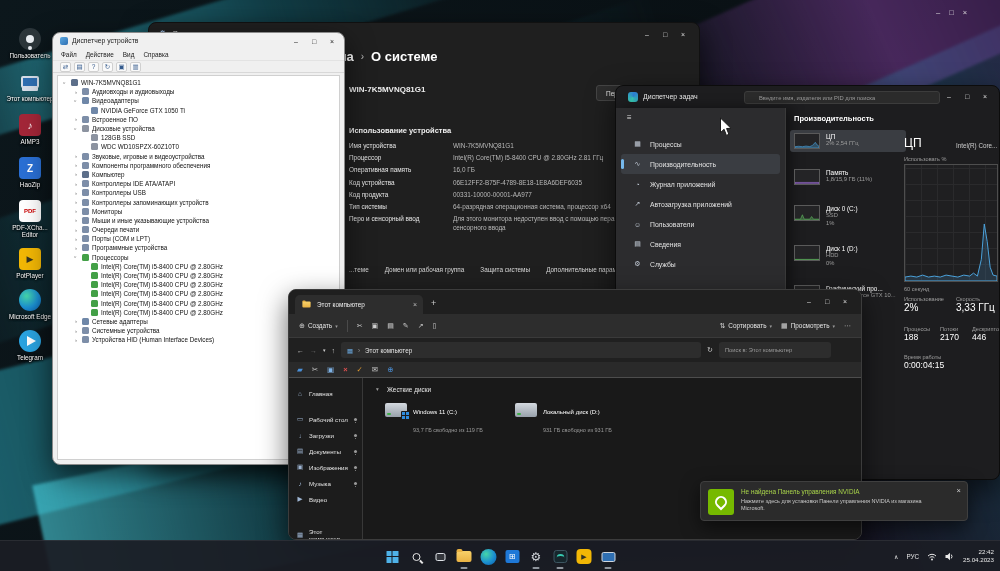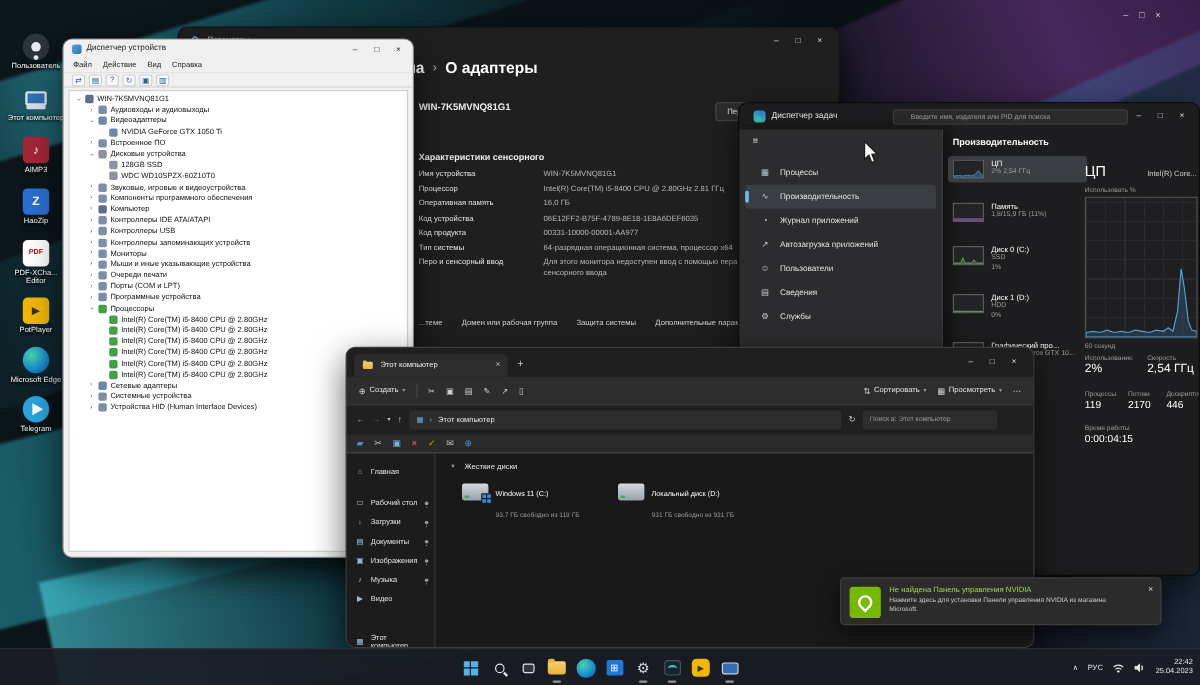--- a/index.html
+++ b/index.html
@@ -235,25 +235,25 @@
     <span class="st-appicon">⚙</span>
     <span class="st-apptitle">Параметры</span>
     <div class="wc">
       <span>–</span>
       <span>□</span>
       <span>×</span>
     </div>
     <div class="st-bc">
       <span>Система</span>
       <span class="sep">›</span>
-      <span>О адаптеры</span>
+      <span>О системе</span>
     </div>
     <div class="st-devname">WIN-7K5MVNQ81G1</div>
     <div class="st-rename">Переименовать этот ПК</div>
-    <div class="st-section">Характеристики сенсорного</div>
+    <div class="st-section">Использование устройства</div>
     <div class="st-specs">
       <div class="st-row">
           <span class="lb">Имя устройства</span>
           <span class="vl">WIN-7K5MVNQ81G1</span>
         </div>
       <div class="st-row">
           <span class="lb">Процессор</span>
           <span class="vl">Intel(R) Core(TM) i5-8400 CPU @ 2.80GHz   2.81 ГГц</span>
         </div>
       <div class="st-row">
@@ -548,25 +548,25 @@
     <svg class="cd-graph" viewBox="0 0 94 118" preserveAspectRatio="none">
       <path d="M0 114 L6 113 L12 114 L18 112 L24 114 L30 113 L36 114 L42 112 L48 113 L54 114 L60 112 L66 113 L70 110 L74 113 L78 96 L81 60 L84 78 L87 104 L90 112 L94 113 L94 118 L0 118 Z" fill="rgba(75,163,221,.18)" stroke="#4ba3dd" stroke-width="1"></path>
     </svg>
     <div class="cd-time">60 секунд</div>
     <div class="stat" style="left:288px;top:210px">
         <div class="sl">Использование</div>
         <div class="sv sv-big">2%</div>
       </div>
     <div class="stat" style="left:340px;top:210px">
         <div class="sl">Скорость</div>
-        <div class="sv sv-big">2,54 ГГц</div>
+        <div class="sv sv-big">3,33 ГГц</div>
       </div>
     <div class="stat" style="left:288px;top:240px">
         <div class="sl">Процессы</div>
-        <div class="sv sv-med">119</div>
+        <div class="sv sv-med">188</div>
       </div>
     <div class="stat" style="left:324px;top:240px">
         <div class="sl">Потоки</div>
         <div class="sv sv-med">2170</div>
       </div>
     <div class="stat" style="left:356px;top:240px">
         <div class="sl">Дескрипторы</div>
         <div class="sv sv-med">446</div>
       </div>
     <div class="stat" style="left:288px;top:268px">

